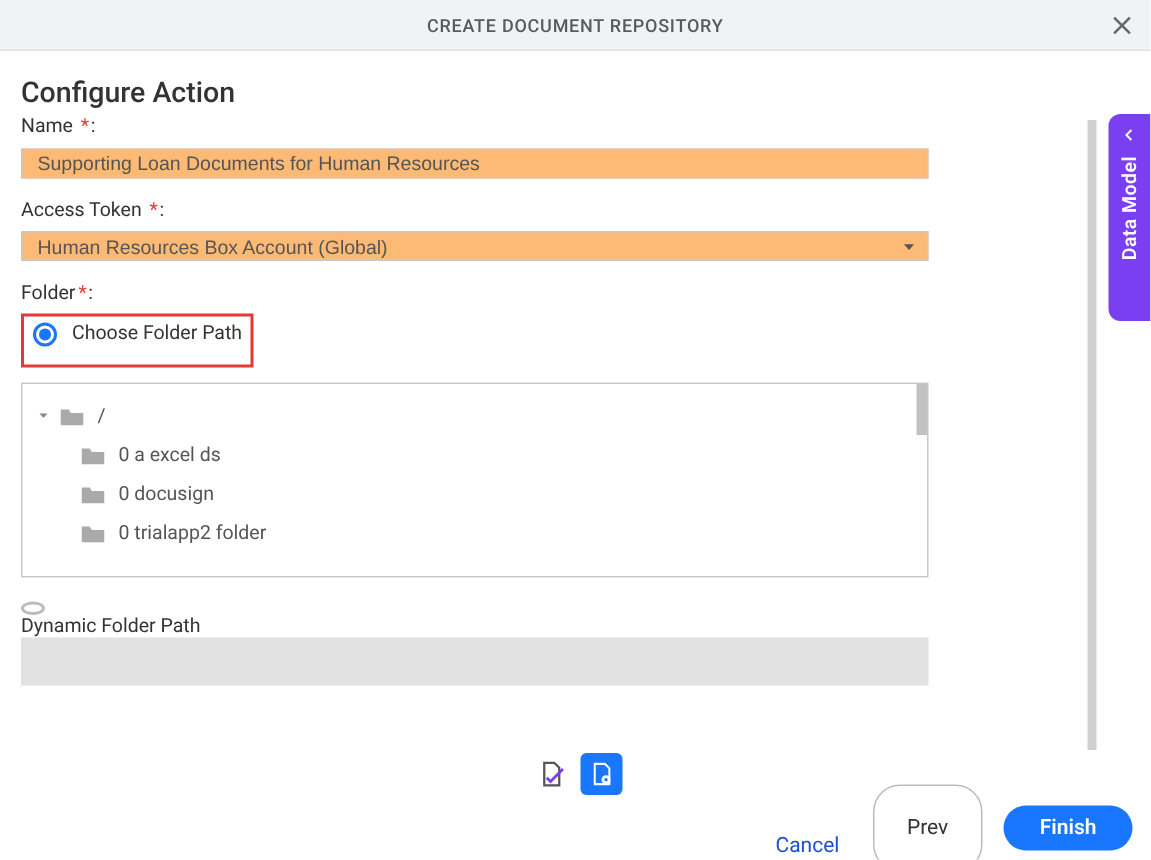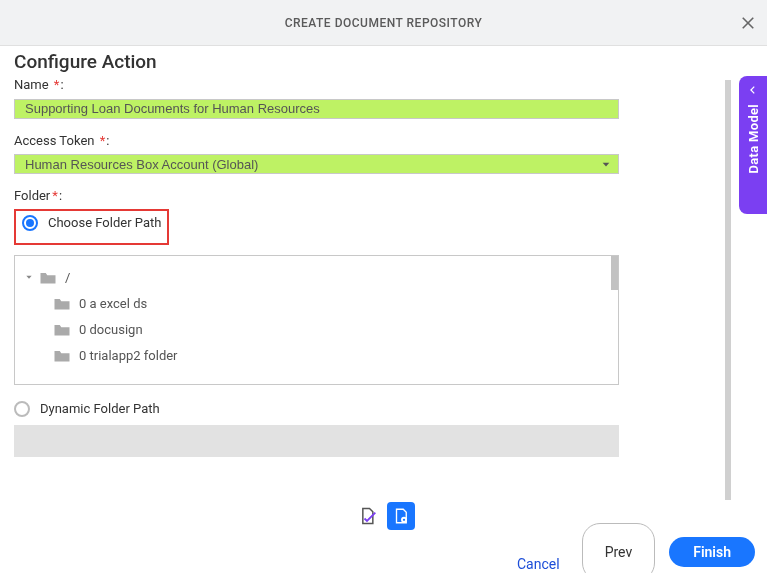--- a/index.html
+++ b/index.html
@@ -7,21 +7,21 @@
     font-family: -apple-system, BlinkMacSystemFont, "Segoe UI", Roboto, Arial, sans-serif;
     background: #fff;
     width: 767px;
     height: 573px;
     overflow: hidden;
     position: relative;
     color: #333;
   }
   .header {
     background: #f1f2f3;
-    height: 46px;
+    height: 34px;
     display: flex;
     align-items: center;
     justify-content: center;
     position: relative;
     border-bottom: 1px solid #e0e0e0;
   }
   .header-title {
     font-size: 12px;
     letter-spacing: 0.5px;
     color: #5a5a5a;
@@ -60,21 +60,21 @@
     align-items: center;
   }
   .req { color: #e53935; margin-left: 2px; margin-right:1px; }
   .text-input, .select-input {
     width: 605px;
     height: 20px;
     border: 1px solid #c8c8c8;
     padding: 0 10px;
     font-size: 13px;
     color: #555;
-    background: #bef264;
+    background: #fdba74;
     outline: none;
     margin-bottom: 14px;
   }
   .select-wrap {
     position: relative;
     width: 605px;
     margin-bottom: 14px;
   }
   .select-input { margin-bottom: 0; }
   .select-caret {
@@ -325,21 +325,21 @@
     </div>
     <div class="tree-row">
       <span class="tree-indent"></span>
       <span class="tree-folder"><svg viewBox="0 0 24 20" fill="currentColor">
             <path d="M2 4 h7 l2 3 h11 v11 h-20 z"></path>
           </svg></span>
       <span>0 trialapp2 folder</span>
     </div>
   </div>
 
-  <div class="radio-row" style="">
+  <div class="radio-row" style="flex-direction:column;">
     <span class="radio-outer"></span>
     <span class="radio-label">Dynamic Folder Path</span>
   </div>
 
   <div class="grey-bar"></div>
 </div>
 
 <div class="toolbar">
   <span class="tool-btn default">
     <svg width="20" height="20" viewBox="0 0 24 24" fill="none" stroke="currentColor" stroke-width="1.8">

